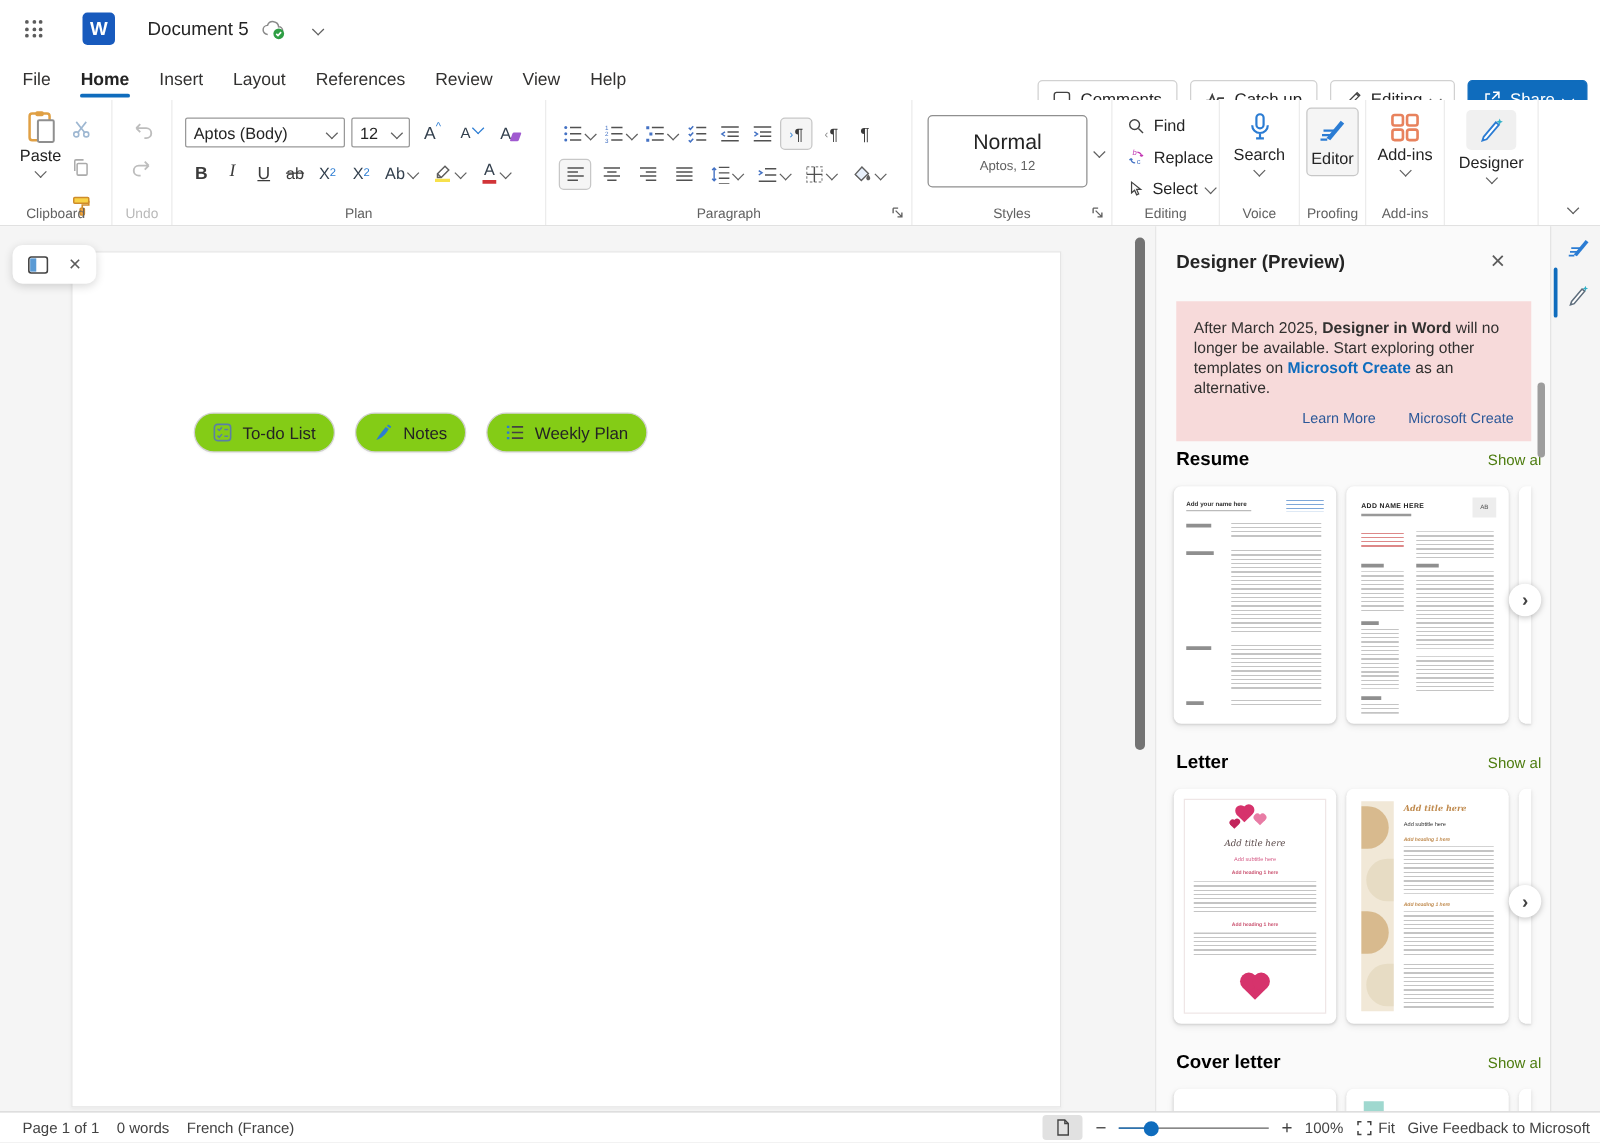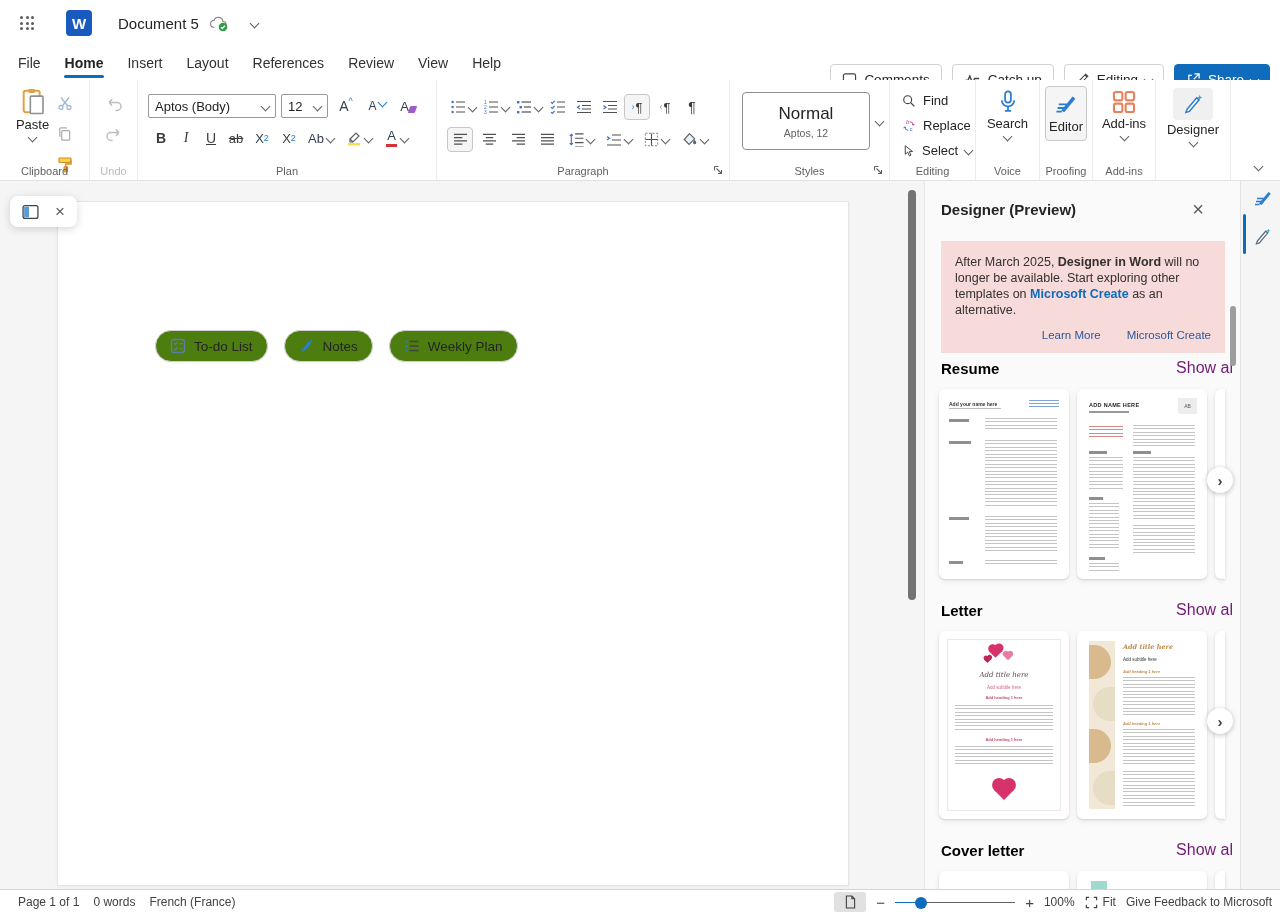--- a/index.html
+++ b/index.html
@@ -43,34 +43,34 @@
   .combo .chev{margin-left:auto}
   .bigbtn{display:flex;flex-direction:column;align-items:center;gap:2px;font-size:13px;color:#242424;cursor:pointer}
   .stylebox{width:126px;height:56px;border:1px solid #8f8f8f;border-radius:4px;background:#fff;display:flex;flex-direction:column;align-items:center;justify-content:center;cursor:pointer}
   .listbtn{display:flex;align-items:center;gap:7px;font-size:13px;color:#242424;height:21px;cursor:pointer}
   
   .workspace{position:absolute;top:181px;left:0;right:0;bottom:24px;background:#f5f5f5}
   .page{position:absolute;left:57px;top:20px;width:790px;height:683px;background:#fff;border:1px solid #e5e5e5;box-shadow:0 1px 3px rgba(0,0,0,.05)}
   .floatbar{position:absolute;left:10px;top:15px;background:#fff;border-radius:8px;box-shadow:0 2px 8px rgba(0,0,0,.16);display:flex;align-items:center;gap:16px;padding:7px 12px}
   .closex{font-size:17px;color:#5c5c5c;line-height:1;cursor:pointer}
   .pillrow{position:absolute;left:97px;top:128px;display:flex;gap:16px}
-  .pill{display:flex;align-items:center;gap:8px;height:30px;padding:0 14px;border:1px solid #d1d1d1;border-radius:16px;background:#4d7c0f;font-size:13.5px;color:#242424;cursor:pointer;box-shadow:0 1px 2px rgba(0,0,0,.04)}
+  .pill{display:flex;align-items:center;gap:8px;height:30px;padding:0 14px;border:1px solid #d1d1d1;border-radius:16px;background:#84cc16;font-size:13.5px;color:#242424;cursor:pointer;box-shadow:0 1px 2px rgba(0,0,0,.04)}
   .docscroll{position:absolute;left:908px;top:9px;width:8px;height:410px;border-radius:4px;background:#737373;cursor:pointer}
   
   .panel{position:absolute;left:924px;top:0;bottom:0;width:316px;background:#fafafa;border-left:1px solid #e7e7e7;overflow:hidden;box-sizing:border-box}
   .panel-head{position:absolute;top:18px;left:16px;right:36px;display:flex;align-items:center;justify-content:space-between}
   .panel-title{font-size:15px;font-weight:bold;color:#242424}
   .notice{position:absolute;top:60px;left:16px;width:284px;background:#f7dada;padding:13px 14px 10px;box-sizing:border-box;font-size:12.5px;line-height:16px;color:#323130}
   .notice b{font-weight:bold}
   .notice .ilink{color:#0f6cbd;font-weight:bold;cursor:pointer}
   .notice-links{display:flex;justify-content:flex-end;gap:26px;margin-top:9px;font-size:11.5px}
   .notice-links span{color:#2c5898;cursor:pointer}
   .sechead{position:absolute;left:16px;width:292px;display:flex;justify-content:space-between;align-items:center}
   .sechead .st{font-size:15px;font-weight:bold;color:#000000}
-  .sechead .sa{font-size:16px;color:#701a75;cursor:pointer;white-space:nowrap;overflow:hidden}
+  .sechead .sa{font-size:12px;color:#4d7c0f;cursor:pointer;white-space:nowrap;overflow:hidden}
   .cardrow{position:absolute;left:14px;display:flex;gap:8px}
   .card{width:130px;background:#fff;border-radius:6px;box-shadow:0 1px 2px rgba(0,0,0,.12),0 2px 6px rgba(0,0,0,.07);position:relative;overflow:hidden;cursor:pointer;flex:none;box-sizing:border-box}
   .card.partial{width:10px;border-radius:6px 0 0 6px}
   .nextbtn{position:absolute;width:26px;height:26px;border-radius:50%;background:#fff;box-shadow:0 1px 5px rgba(0,0,0,.25);display:flex;align-items:center;justify-content:center;cursor:pointer;font-size:15px;font-weight:bold;color:#424242;z-index:3}
   .panelscroll{position:absolute;right:4px;top:125px;width:6px;height:60px;border-radius:3px;background:#9d9d9d}
   
   .tx{background-image:repeating-linear-gradient(180deg,#c4c4c4 0 1px,transparent 1px 3.4px)}
   .tx.red{background-image:repeating-linear-gradient(180deg,#d88 0 1px,transparent 1px 3.4px)}
   .tx.blue{background-image:repeating-linear-gradient(180deg,#7da7d9 0 1px,transparent 1px 3px)}
   .lblbar{height:2.5px;background:#8f8f8f}

